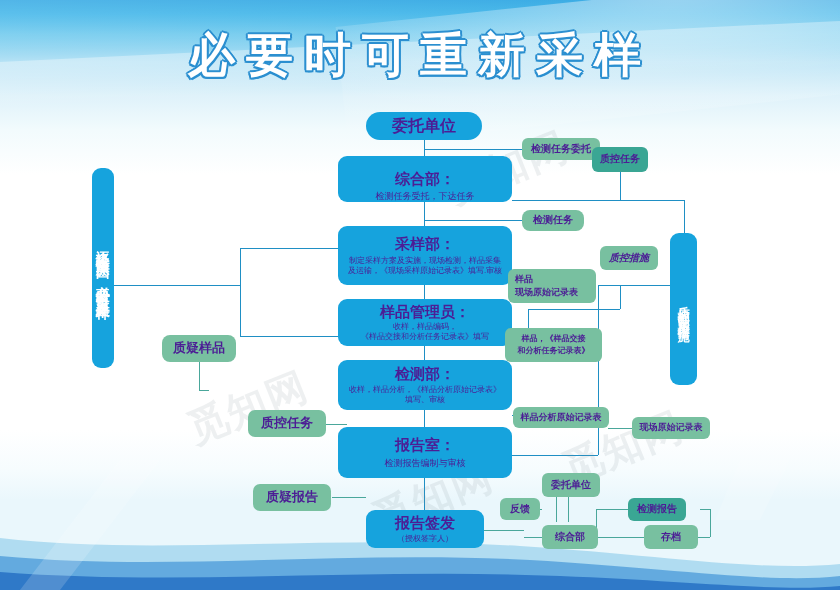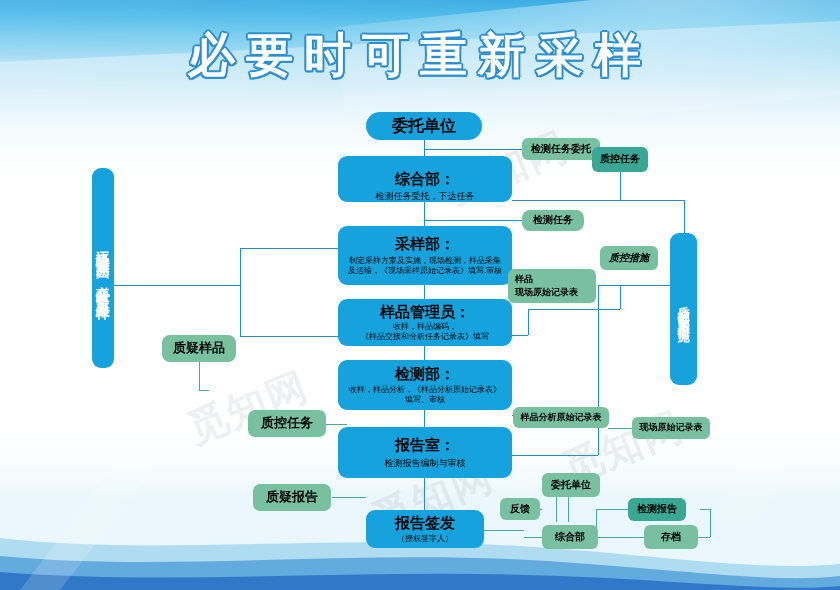--- a/index.html
+++ b/index.html
@@ -36,21 +36,21 @@
     transform: rotate(-6deg);
   }
   .wave { position:absolute; left:0; bottom:0; width:840px; height:130px; }
 
   
   .node {
     position: absolute;
     display: flex; flex-direction: column;
     align-items: center; justify-content: center;
     text-align: center;
-    color: #000000;
+    color: #4c1d95;
     line-height: 1.25;
     border-radius: 9px;
     z-index: 5;
   }
   .blue  { background:#16a3dd; }
   .green { background:#78c0a0; }
   .green-dark { background:#3aa694; }
 
   .node .t1 { font-weight: bold; }
 
@@ -237,20 +237,24 @@
 
   <div class="node green" style="left:600px; top:246px; width:58px; height:24px; border-radius:6px;">
     <div style="font-size:10px; font-weight:bold;font-style:italic;">质控措施</div>
   </div>
 
   <div class="node green" style="left:508px; top:269px; width:88px; height:34px; border-radius:6px; align-items:flex-start; padding-left:7px;">
     <div style="font-size:9px; font-weight:bold;">样品</div>
     <div style="font-size:9px; font-weight:bold; margin-top:2px;">现场原始记录表</div>
   </div>
 
+  <div class="node green" style="left:505px; top:328px; width:97px; height:34px; border-radius:6px;">
+    <div style="font-size:8px; font-weight:bold;">样品，《样品交接</div>
+    <div style="font-size:8px; font-weight:bold; margin-top:2px;">和分析任务记录表》</div>
+  </div>
 
   <div class="node green" style="left:513px; top:407px; width:96px; height:21px; border-radius:6px;">
     <div style="font-size:9px; font-weight:bold;">样品分析原始记录表</div>
   </div>
 
   <div class="node green" style="left:632px; top:417px; width:78px; height:22px; border-radius:6px;">
     <div style="font-size:9px; font-weight:bold;">现场原始记录表</div>
   </div>
 
   <div class="node green" style="left:162px; top:335px; width:74px; height:27px; border-radius:8px;">

